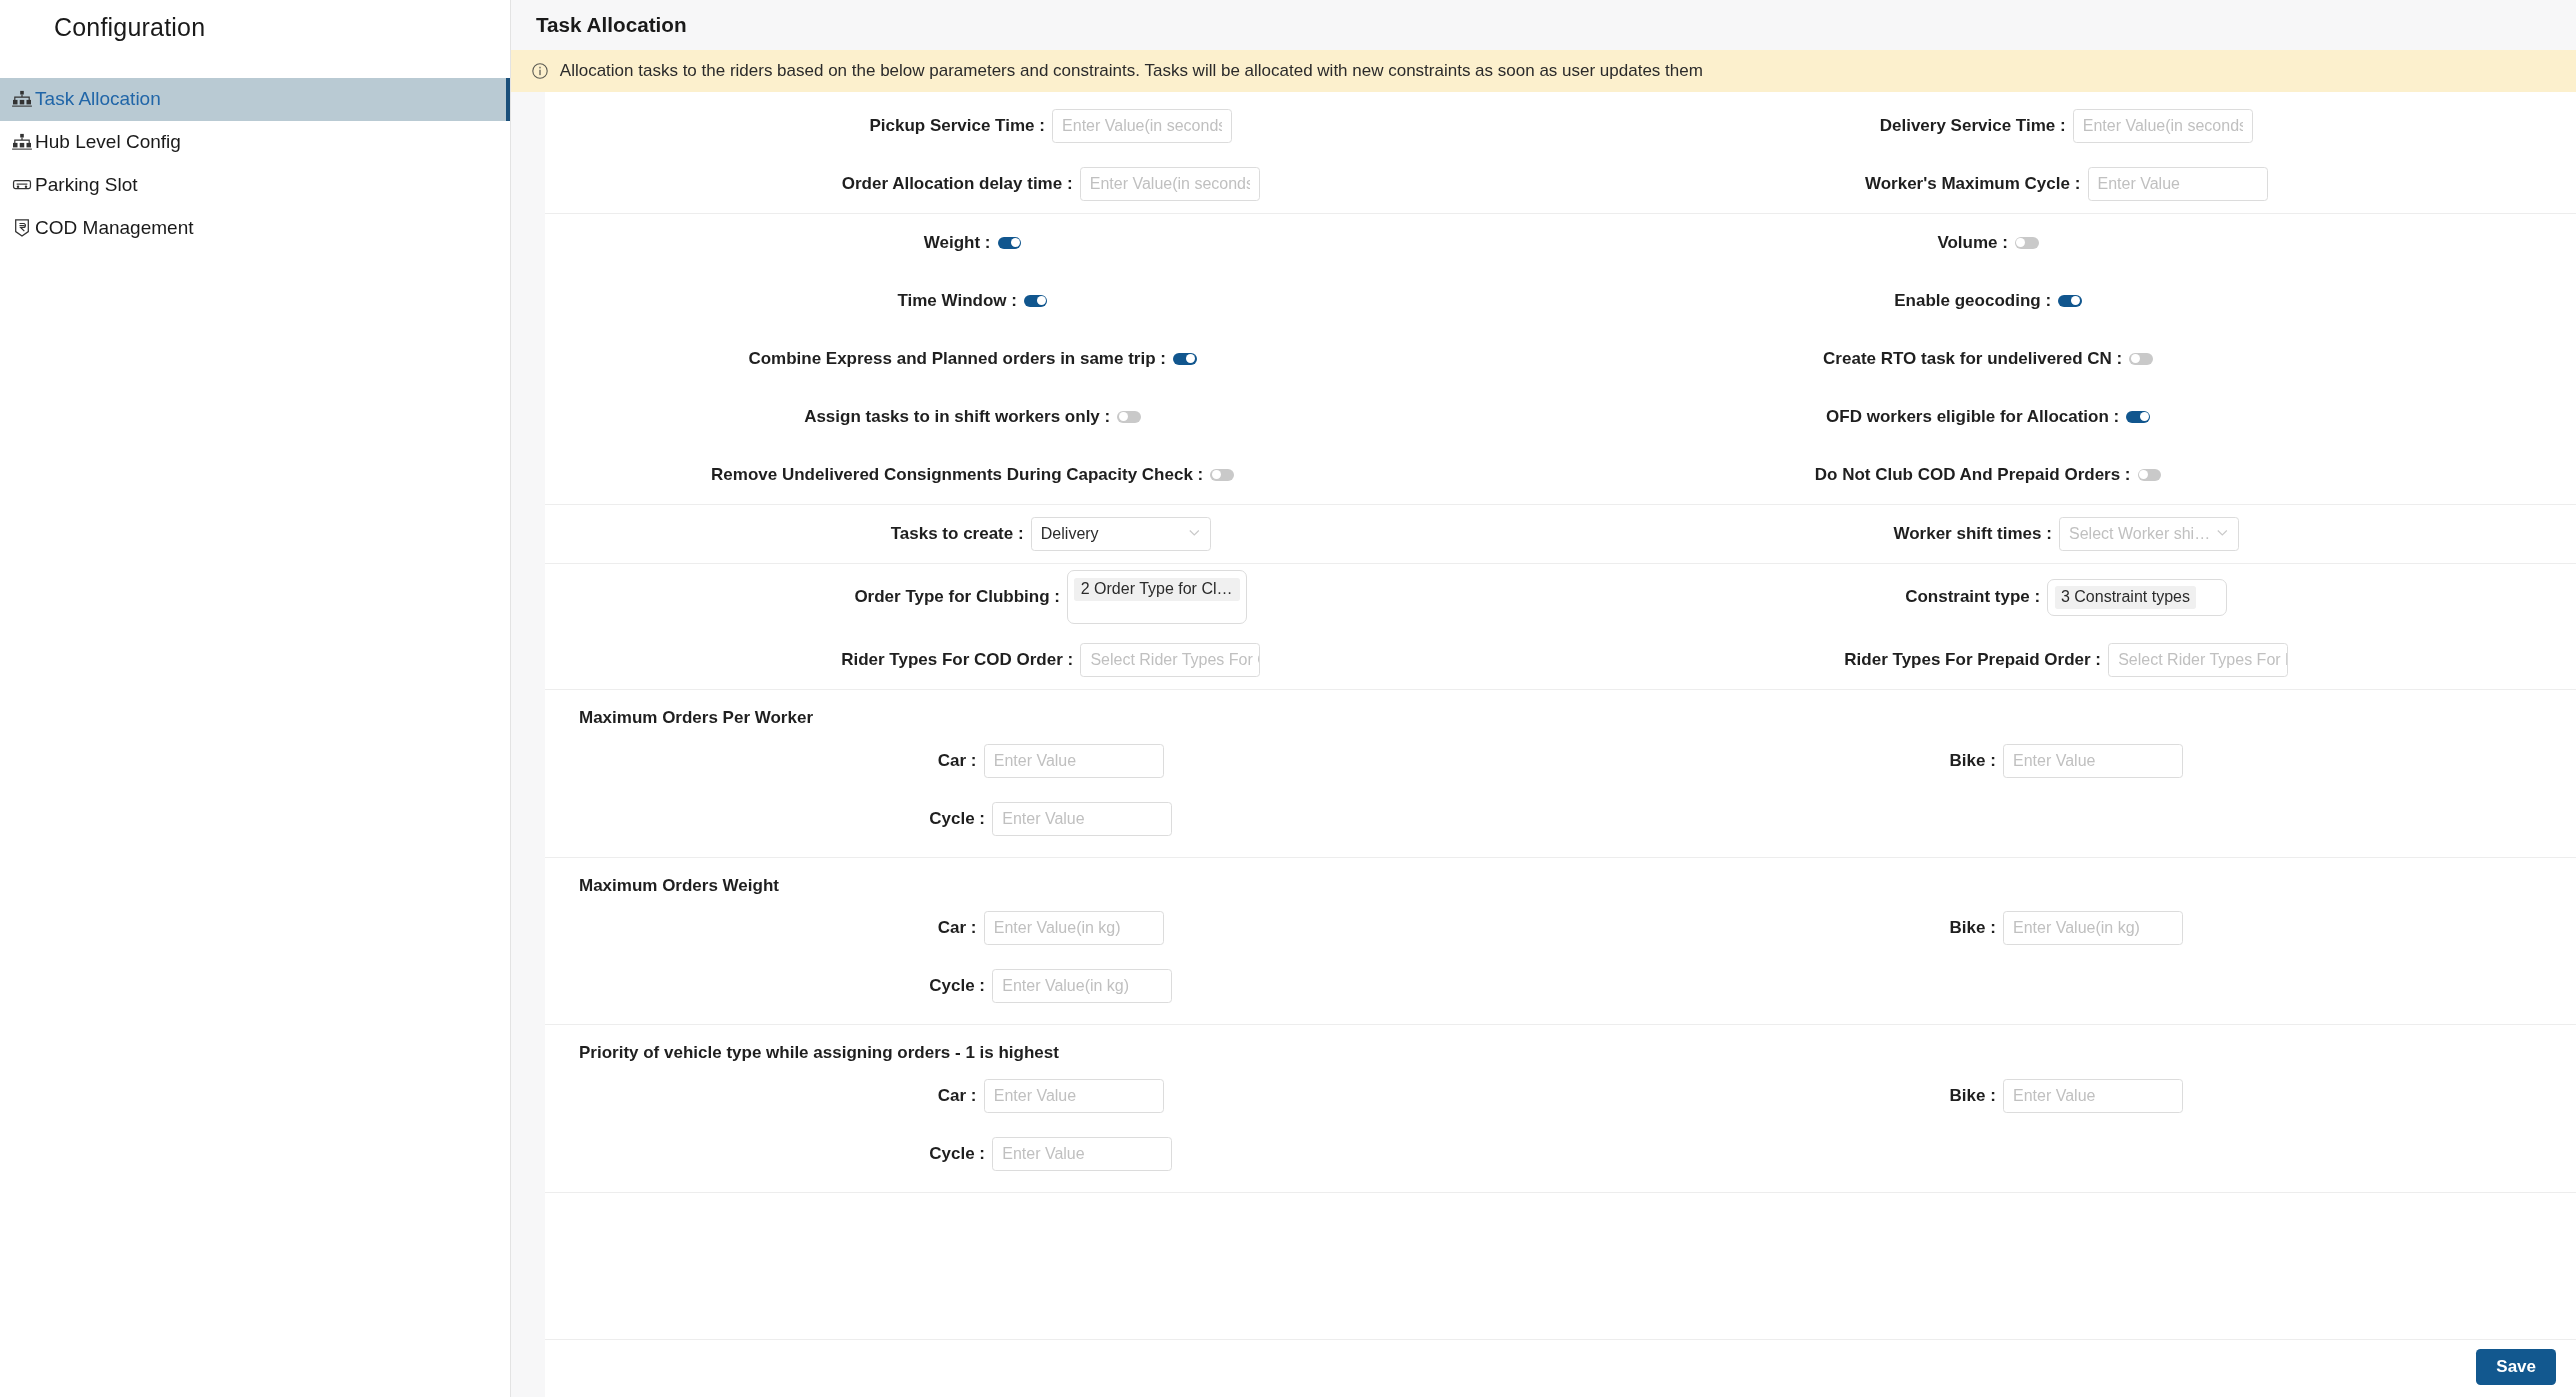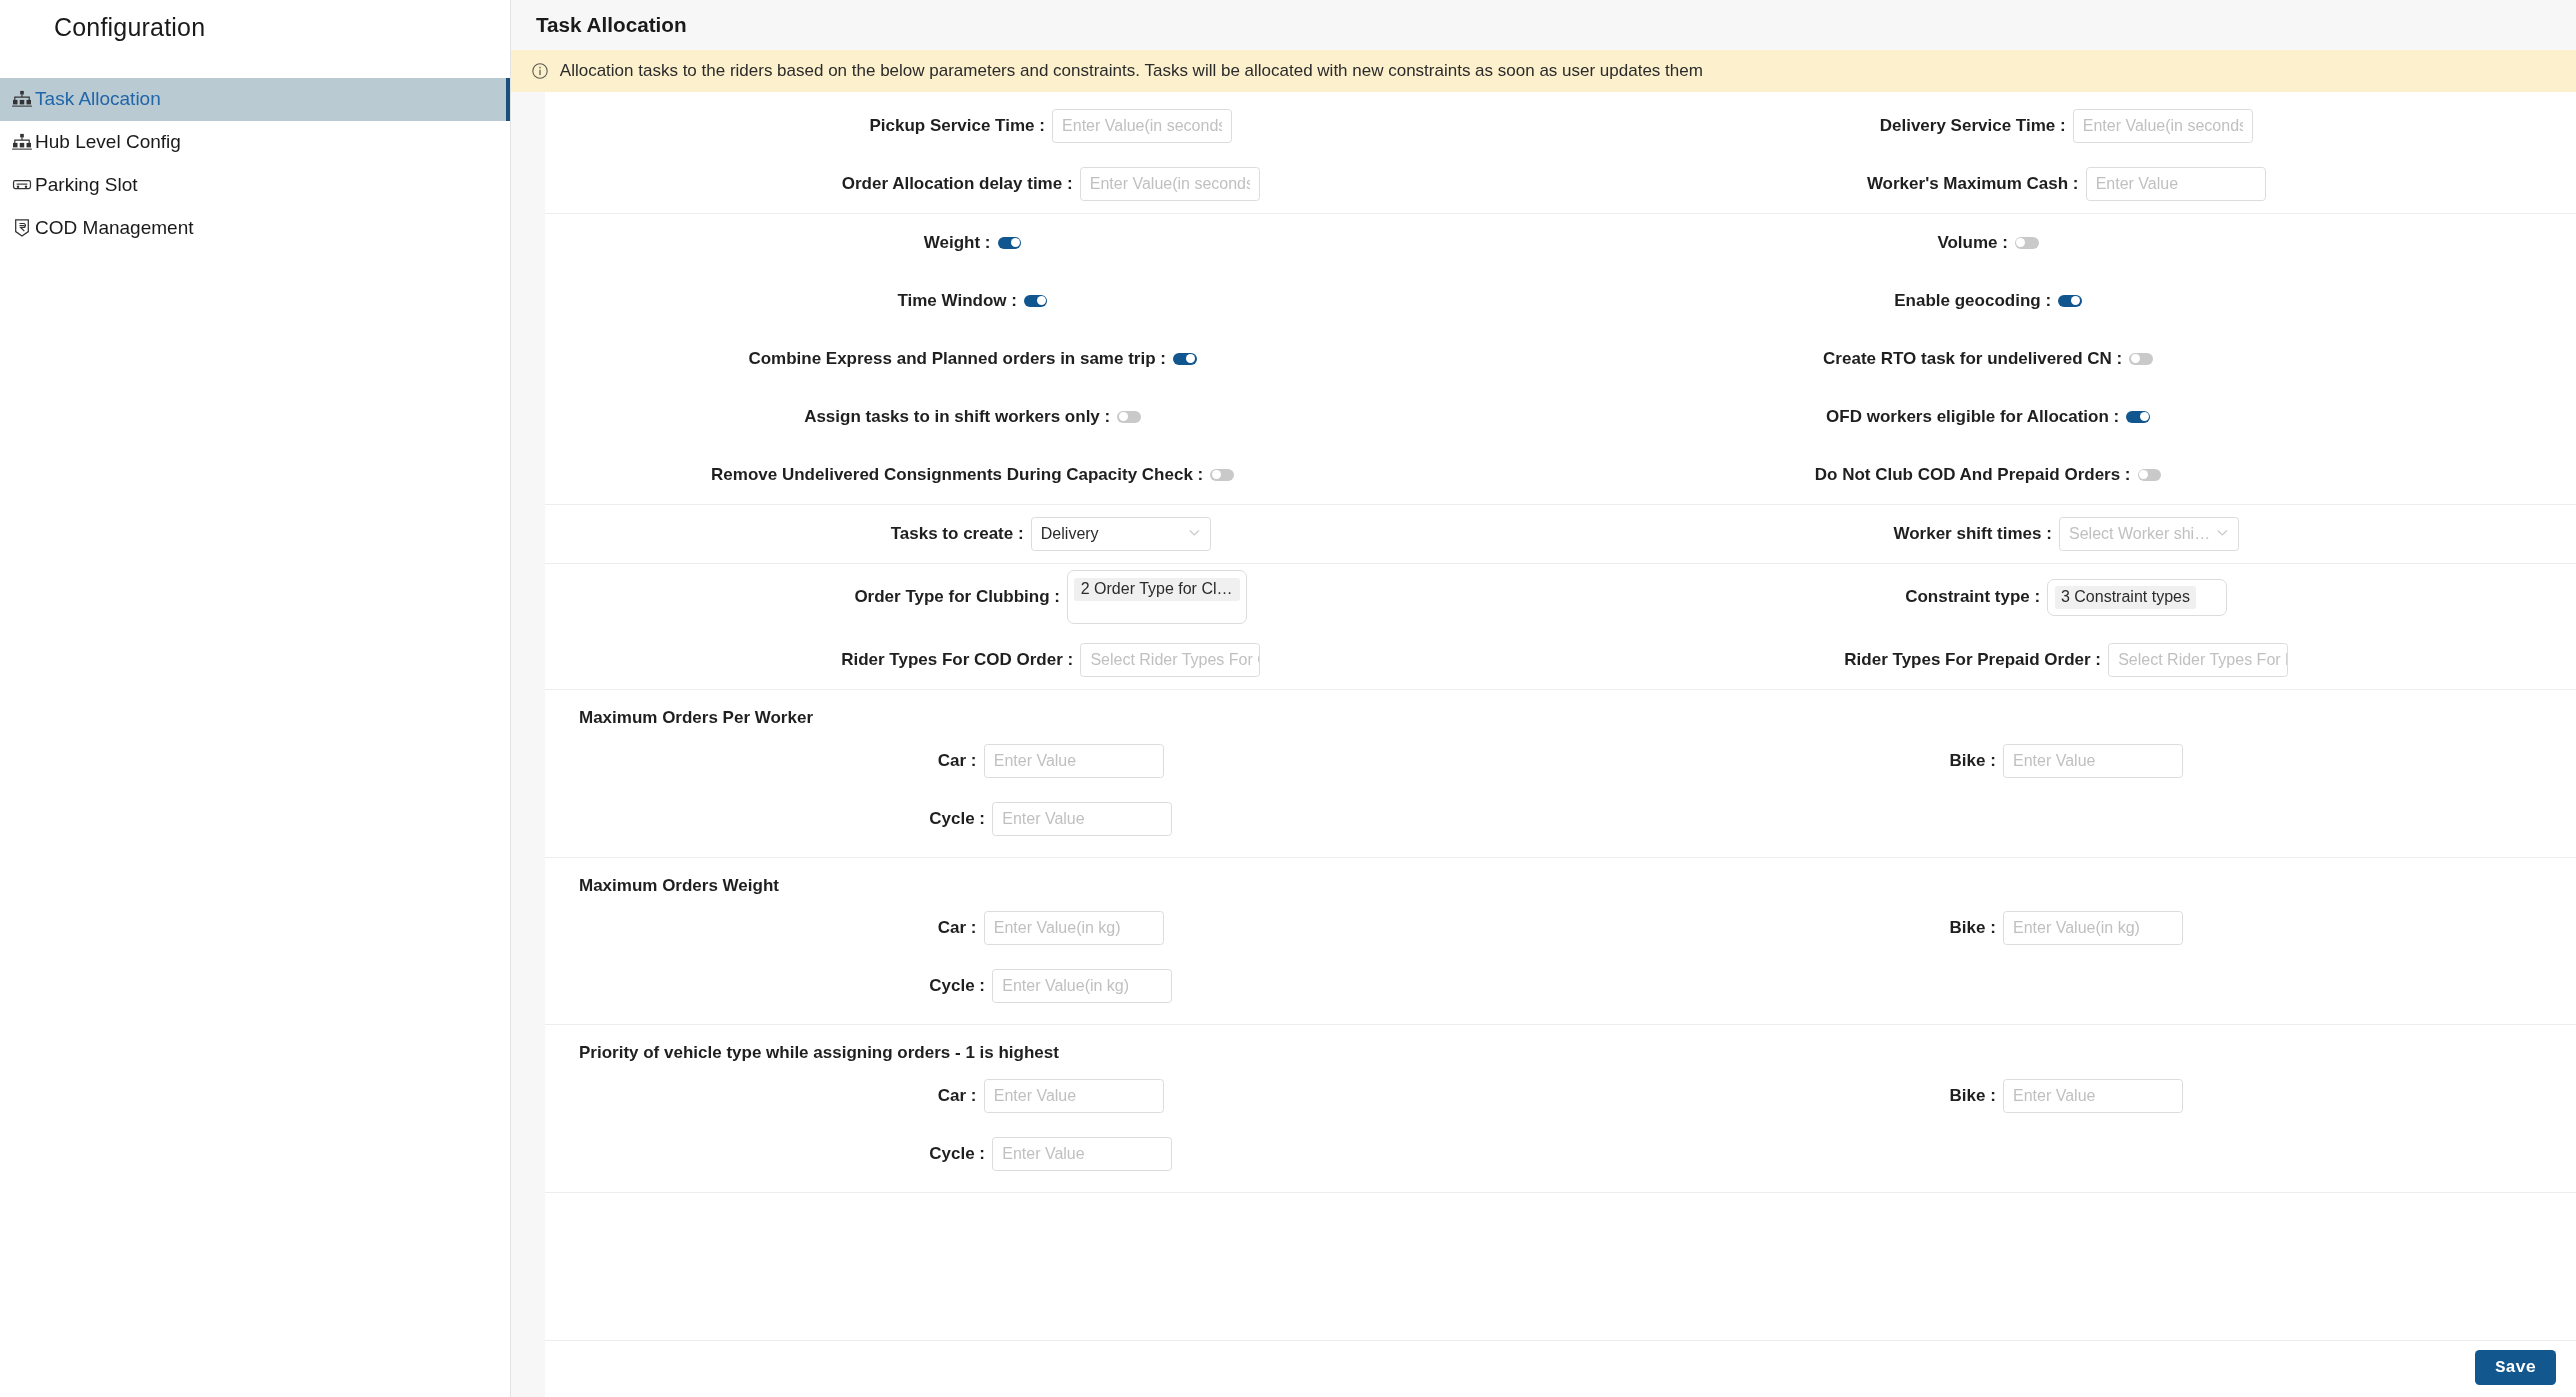--- a/index.html
+++ b/index.html
@@ -146,21 +146,21 @@
 
   
   .card-footer {
     flex: 0 0 auto; border-top: 0.9px solid #ededed;
     display: flex; justify-content: flex-end; align-items: center;
     padding: 9px 20px 12.6px 0; background: #fff;
   }
   .save-btn {
     background: #12588f; color: #fff; border: none; border-radius: 4.5px;
     font-size: 17px; font-weight: bold; padding: 8px 20px; cursor: pointer;
-    font-family: Liberation Mono, monospace;
+    font-family: Liberation Sans, sans-serif;
   }
 </style>
 </head>
 <body>
 
 <div class="app">
 
   <aside class="sidebar">
     <div class="sidebar-title">Configuration</div>
     <nav class="nav">
@@ -260,21 +260,21 @@
             </div>
             <div class="row">
               <div class="col">
                 <span class="lbl">Order Allocation delay time :</span>
                 <span class="ctl">
                   <input class="txt" placeholder="Enter Value(in seconds)" style="">
                 </span>
                 <span class="spacer-right"></span>
               </div>
               <div class="col">
-                <span class="lbl">Worker's Maximum Cash :</span>
+                <span class="lbl">Worker's Maximum Cycle :</span>
                 <span class="ctl">
                   <input class="txt" placeholder="Enter Value" style="">
                 </span>
                 <span class="spacer-right"></span>
               </div>
             </div>
           </div>
 
           <div class="section">
 

